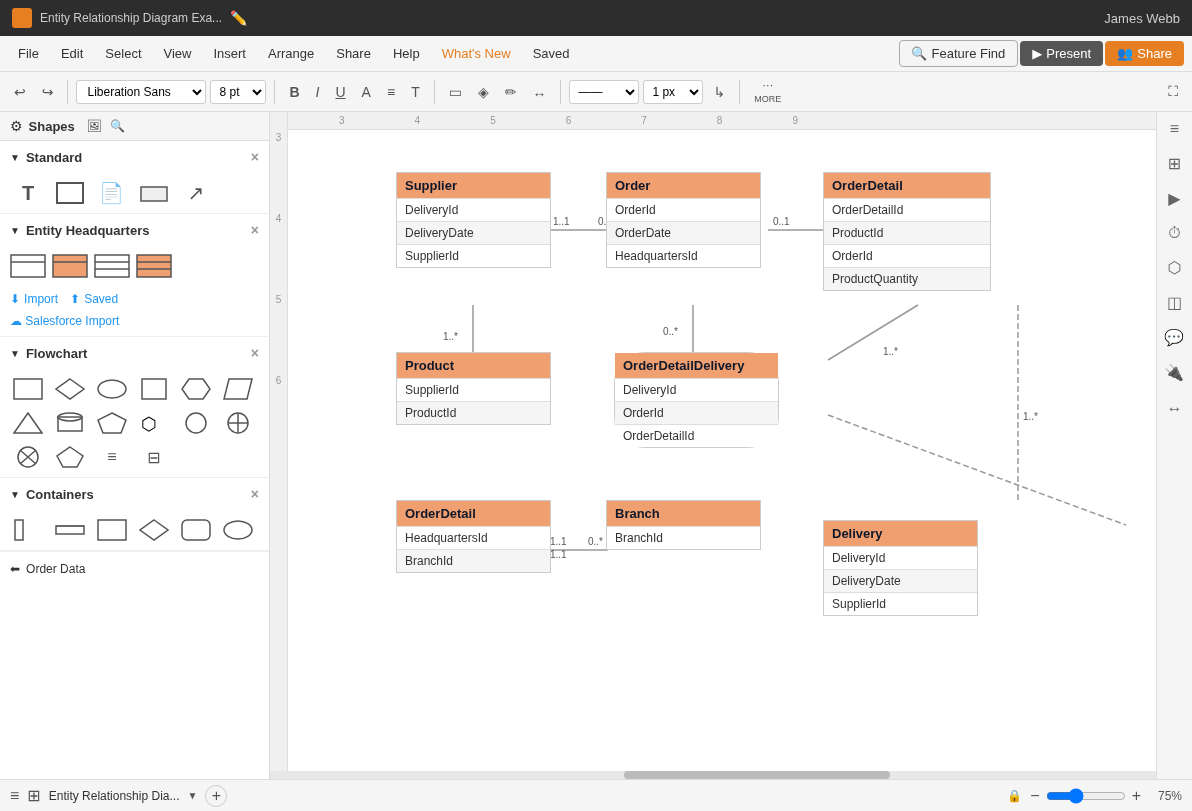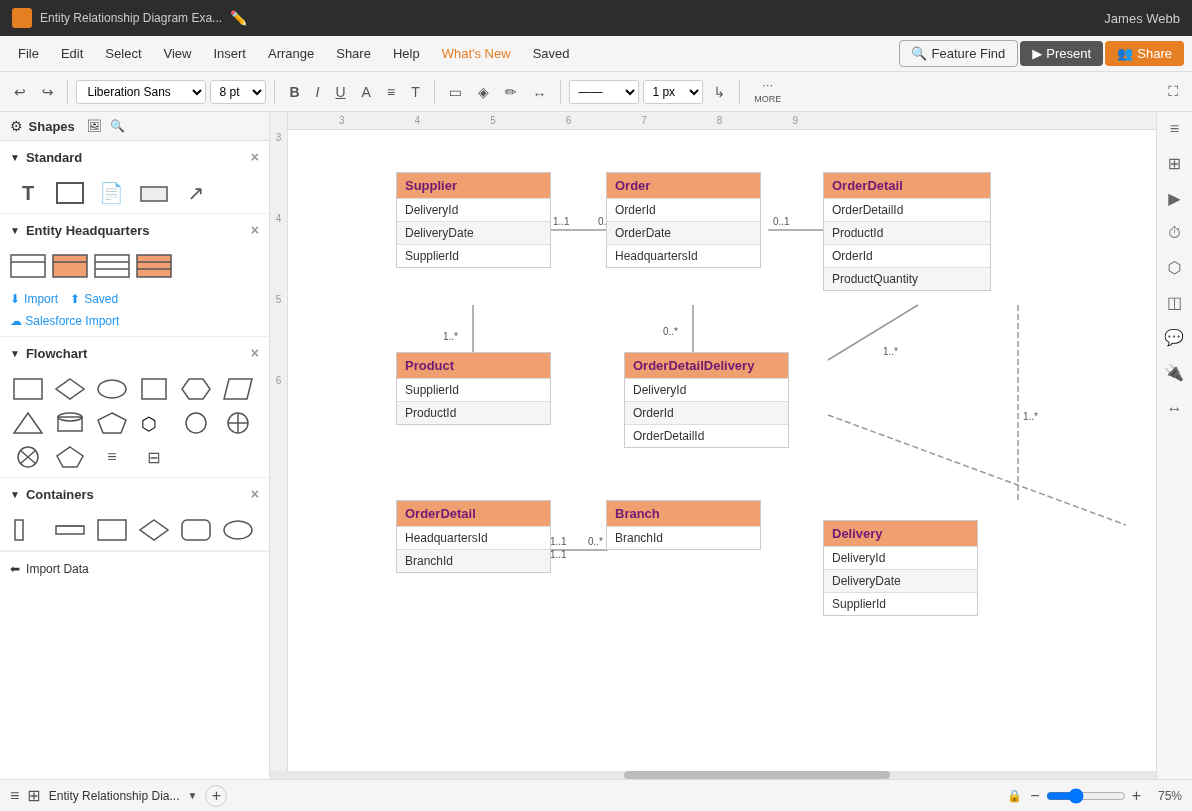--- a/index.html
+++ b/index.html
@@ -165,21 +165,21 @@
     
     .er-entity {
       position: absolute;
       border: 1px solid #ccc;
       background: #fff;
       font-size: 12px;
       min-width: 150px;
     }
     .er-header {
       background: #f0a070;
-      color: #701a75;
+      color: #0f172a;
       font-weight: bold;
       padding: 5px 8px;
       font-size: 13px;
     }
     .er-row {
       padding: 4px 8px;
       border-top: 1px solid #ddd;
       background: #fff;
     }
     .er-row.alt { background: #f5f5f5; }
@@ -503,21 +503,21 @@
         <div class="shape-item">
             <svg width="30" height="22">
               <ellipse cx="15" cy="11" rx="14" ry="9" fill="none" stroke="#555" stroke-width="1.5"></ellipse>
             </svg>
           </div>
       </div>
     </div>
 
     <div style="padding:10px;border-top:1px solid #eee;display:flex;align-items:center;gap:6px;cursor:pointer;">
       <span>⬅</span>
-      <span>Import Data</span>
+      <span>Order Data</span>
     </div>
   </div>
 
   <div id="canvas-wrap">
     <div id="ruler-h">
       <span style="margin-left:65px;">3</span>
       <span>4</span>
       <span>5</span>
       <span>6</span>
       <span>7</span>
@@ -583,21 +583,21 @@
         <div class="er-row">OrderId</div>
         <div class="er-row alt">ProductQuantity</div>
       </div>
 
       <div class="er-entity" style="left:108px;top:222px;width:155px;">
         <div class="er-header">Product</div>
         <div class="er-row">SupplierId</div>
         <div class="er-row alt">ProductId</div>
       </div>
 
-      <div class="er-entity" style="left:336px;top:222px;width:165px;">
+      <div class="er-entity" style="left:326px;top:222px;width:165px;border-radius:31px;">
         <div class="er-header">OrderDetailDelivery</div>
         <div class="er-row">DeliveryId</div>
         <div class="er-row alt">OrderId</div>
         <div class="er-row">OrderDetailId</div>
       </div>
 
       <div class="er-entity" style="left:108px;top:370px;width:155px;">
         <div class="er-header">OrderDetail</div>
         <div class="er-row">HeadquartersId</div>
         <div class="er-row alt">BranchId</div>

